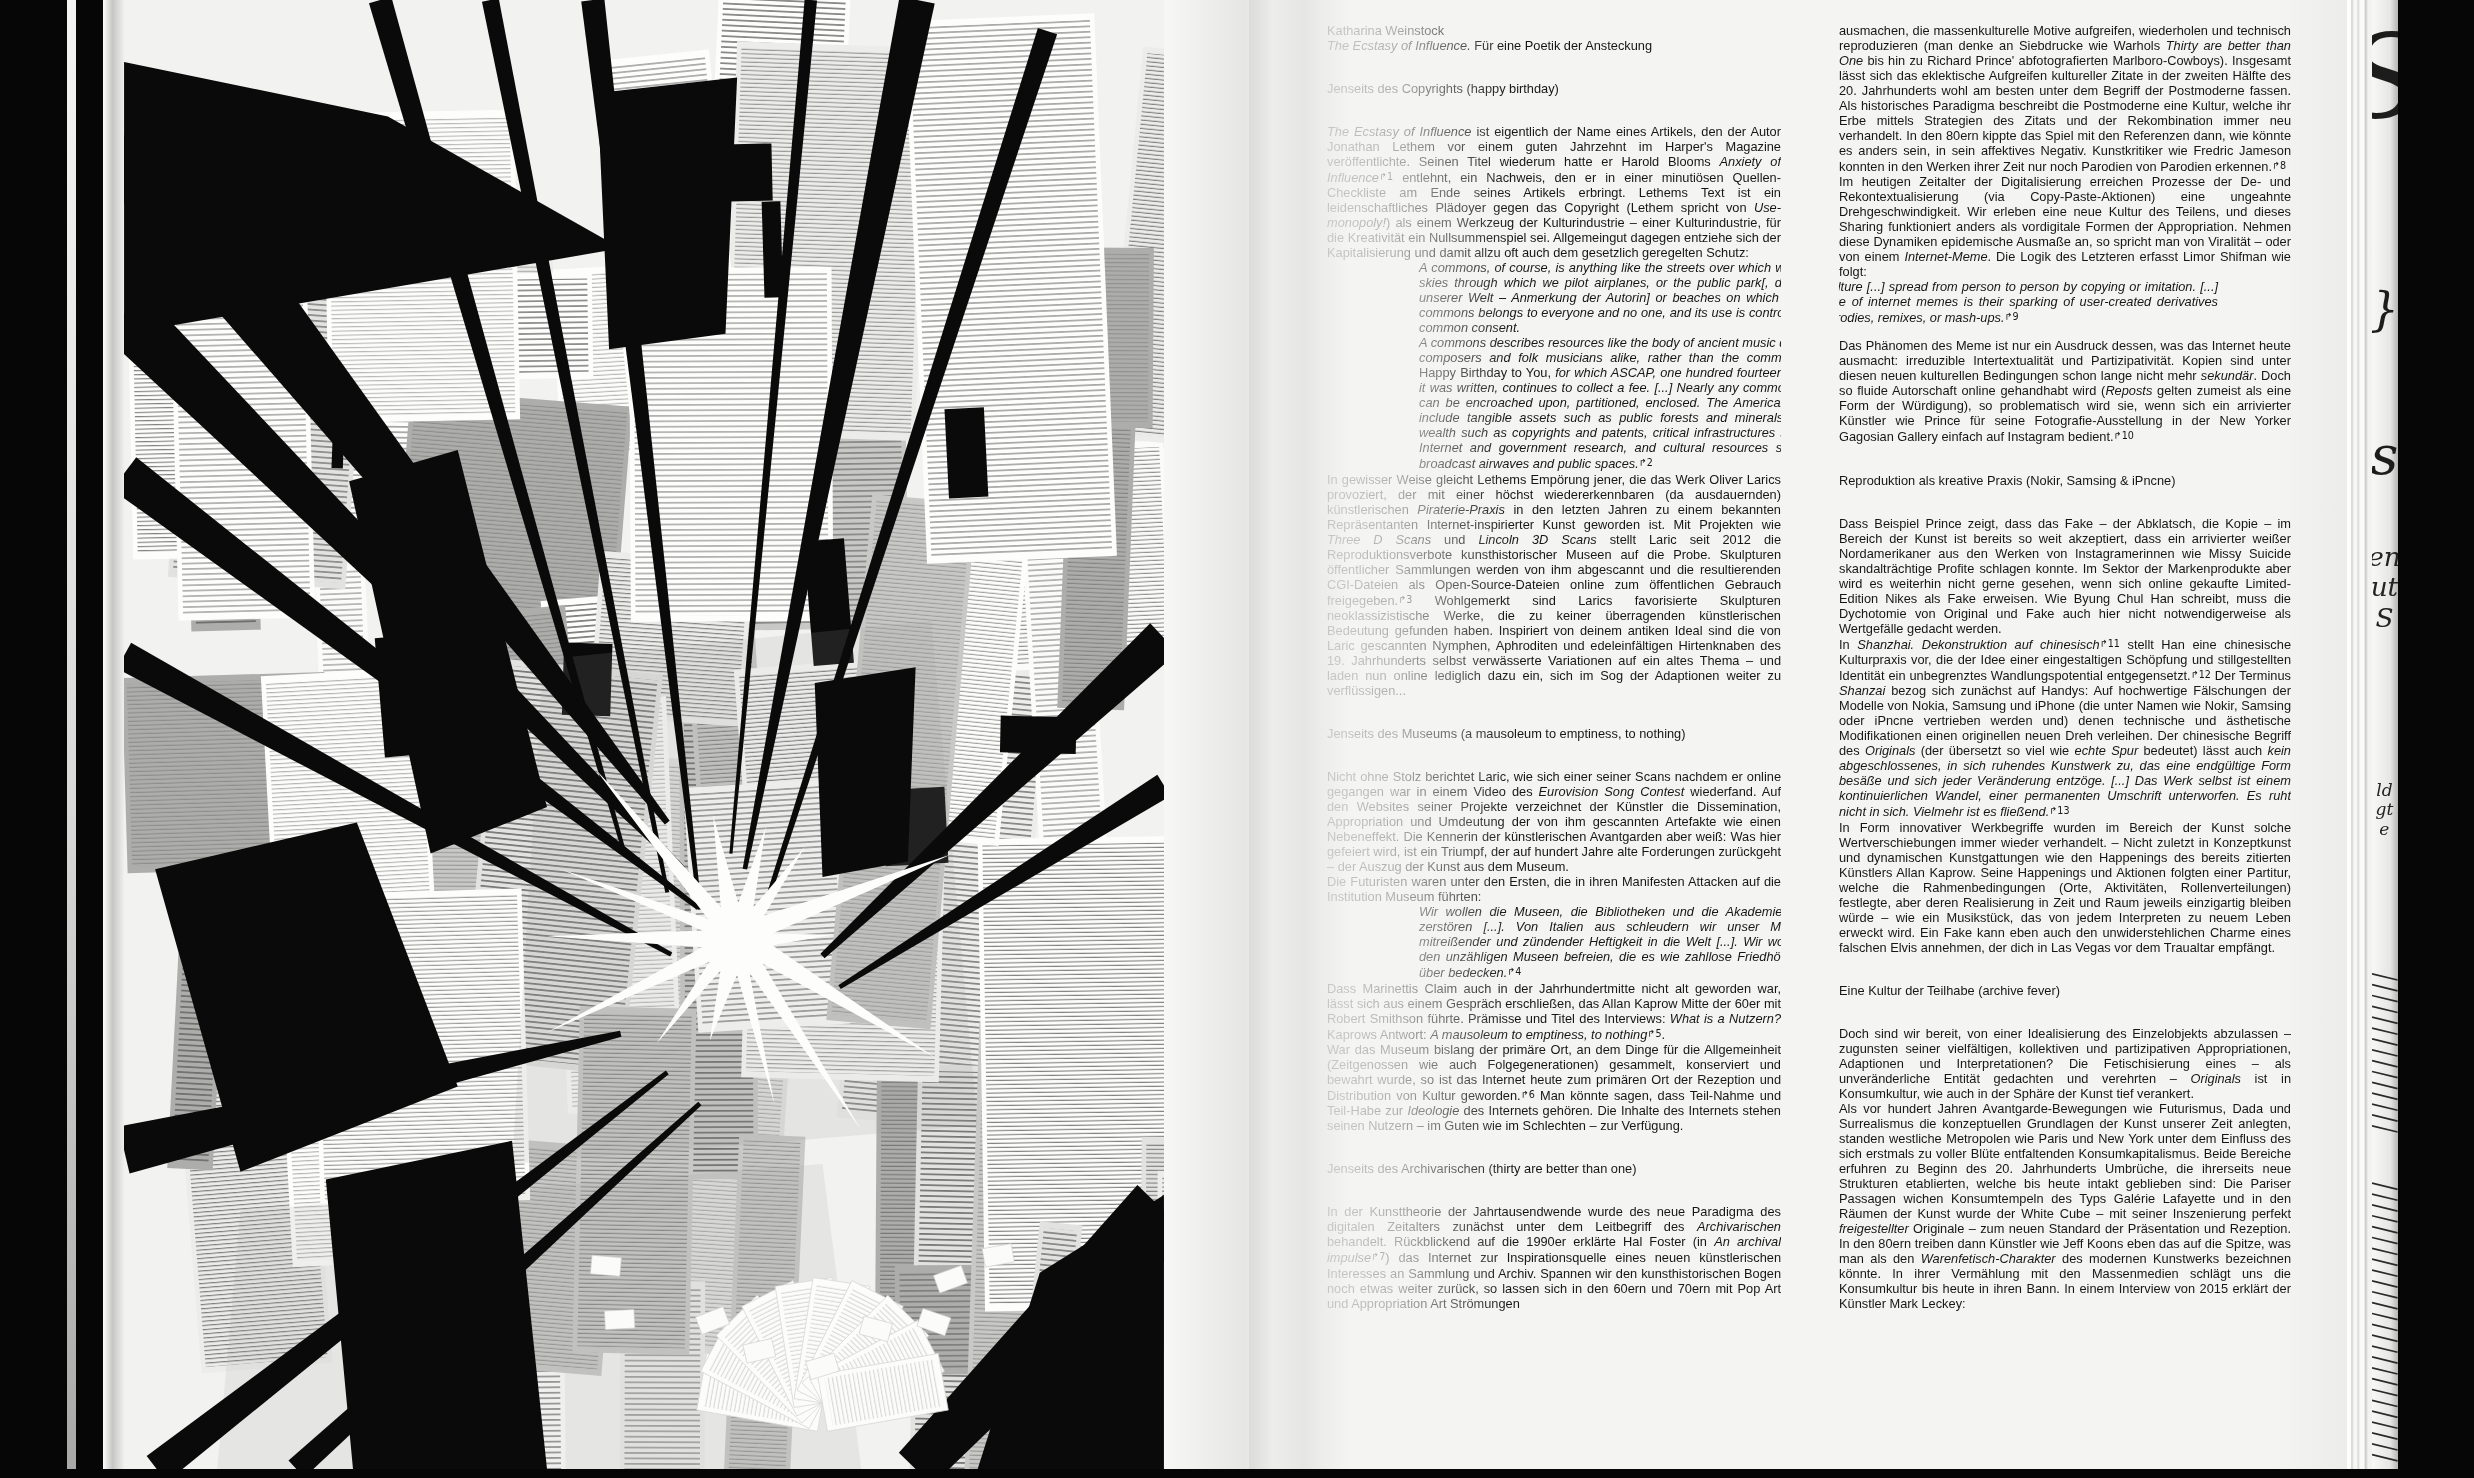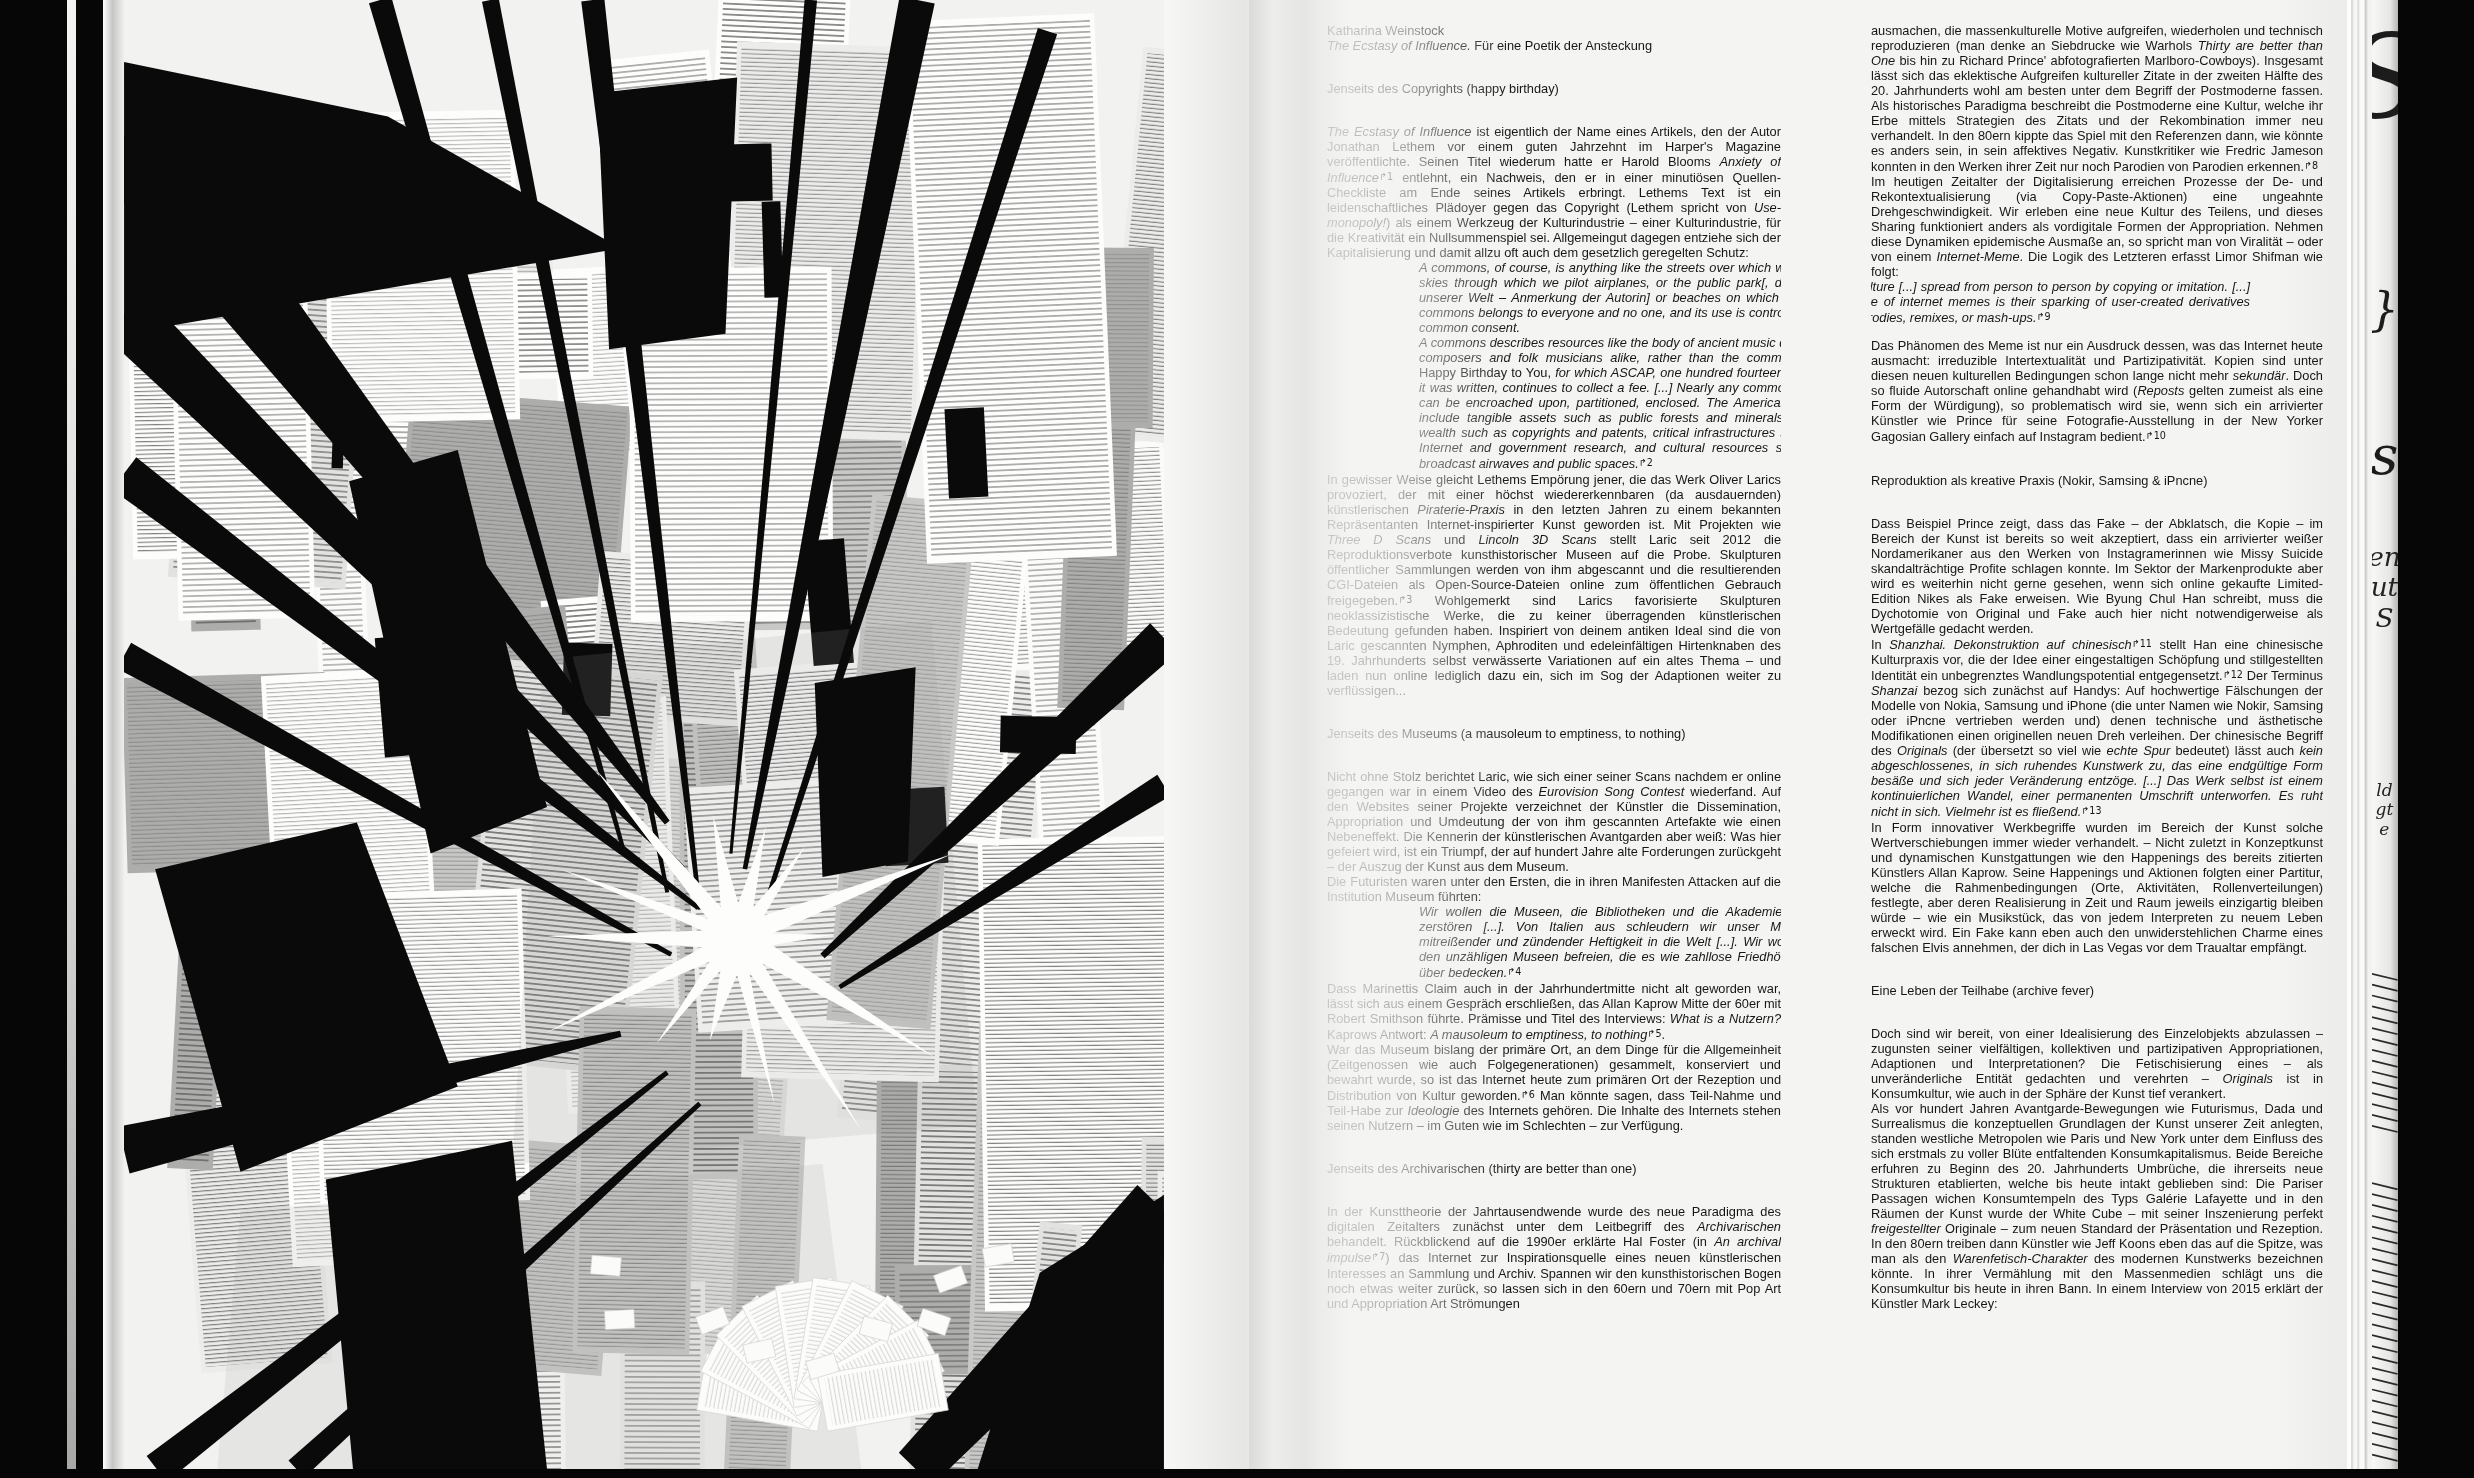--- a/index.html
+++ b/index.html
@@ -29,21 +29,21 @@
     background:linear-gradient(90deg,#fdfdfb 0px,#fdfdfb 3.9px,#cfcfcd 4.7px,#f7f7f5 7px,#f7f7f5 10px,#d4d4d2 11px,#fafaf8 13px,#fafaf8 17px,#c8c8c6 18.6px,#f2f2f0 21px,#f2f2f0 25px);}
   .edge-curl{position:absolute;left:2372px;top:0;width:25.6px;height:1469px;overflow:hidden;
     background:linear-gradient(90deg,#f8f8f6 0%,#e6e6e4 70%,#b5b5b3 100%);}
   .edge-curl svg{position:absolute;left:0;top:0;}
 
   
   .col{position:absolute;top:23px;height:1408px;overflow:hidden;
     font-size:12.8px;line-height:15px;color:#161616;
     text-align:justify;}
   .col-left{left:78px;width:454px;}
-  .col-right{left:622px;width:452px;}
+  .col-right{left:590px;width:452px;}
   .hdr{margin:0;}
   .para{margin:0;}
   .sub{margin:28px 0;font-size:12.8px;font-weight:400;}
   .subr{text-align:left;}
   .quote{margin:0 -68px 0 92px;font-style:italic;}
   .quote i{font-style:italic;}
   .quote .rom{font-style:normal;}
   .quote-hang{margin:0 0 12.4px -97px;width:476px;font-style:italic;}
   .fn{font-family:"DejaVu Sans",sans-serif;font-size:.75em;vertical-align:.25em;font-style:normal;}
   
@@ -440,21 +440,21 @@
     <div class="col col-right" id="colR">
       <div id="blocksR">
           <p class="para">ausmachen, die massenkulturelle Motive aufgreifen, wiederholen und technisch reproduzieren (man denke an Siebdrucke wie Warhols <i>Thirty are better than One</i> bis hin zu Richard Prince' abfotografierten Marlboro-Cowboys). Insgesamt lässt sich das eklektische Aufgreifen kultureller Zitate in der zweiten Hälfte des 20. Jahrhunderts wohl am besten unter dem Begriff der Postmoderne fassen. Als historisches Paradigma beschreibt die Postmoderne eine Kultur, welche ihr Erbe mittels Strategien des Zitats und der Rekombination immer neu verhandelt. In den 80ern kippte das Spiel mit den Referenzen dann, wie könnte es anders sein, in sein affektives Negativ. Kunstkritiker wie Fredric Jameson konnten in den Werken ihrer Zeit nur noch Parodien von Parodien erkennen.<sup class="fn">↱8</sup></p>
           <p class="para">Im heutigen Zeitalter der Digitalisierung erreichen Prozesse der De- und Rekontextualisierung (via Copy-Paste-Aktionen) eine ungeahnte Drehgeschwindigkeit. Wir erleben eine neue Kultur des Teilens, und dieses Sharing funktioniert anders als vordigitale Formen der Appropriation. Nehmen diese Dynamiken epidemische Ausmaße an, so spricht man von Viralität – oder von einem <i>Internet-Meme</i>. Die Logik des Letzteren erfasst Limor Shifman wie folgt:</p>
           <p class="quote-hang"><i>Small units of culture [...] spread from person to person by copying or imitation. [...] A central attribute of internet memes is their sparking of user-created derivatives articulated as parodies, remixes, or mash-ups.</i><sup class="fn">↱9</sup></p>
           <p class="para">Das Phänomen des Meme ist nur ein Ausdruck dessen, was das Internet heute ausmacht: irreduzible Intertextualität und Partizipativität. Kopien sind unter diesen neuen kulturellen Bedingungen schon lange nicht mehr <i>sekundär</i>. Doch so fluide Autorschaft online gehandhabt wird (<i>Reposts</i> gelten zumeist als eine Form der Würdigung), so problematisch wird sie, wenn sich ein arrivierter Künstler wie Prince für seine Fotografie-Ausstellung in der New Yorker Gagosian Gallery einfach auf Instagram bedient.<sup class="fn">↱10</sup></p>
           <h3 class="sub subr">Reproduktion als kreative Praxis (Nokir, Samsing &amp; iPncne)</h3>
           <p class="para">Dass Beispiel Prince zeigt, dass das Fake – der Abklatsch, die Kopie – im Bereich der Kunst ist bereits so weit akzeptiert, dass ein arrivierter weißer Nordamerikaner aus den Werken von Instagramerinnen wie Missy Suicide skandalträchtige Profite schlagen konnte. Im Sektor der Markenprodukte aber wird es weiterhin nicht gerne gesehen, wenn sich online gekaufte Limited-Edition Nikes als Fake erweisen. Wie Byung Chul Han schreibt, muss die Dychotomie von Original und Fake auch hier nicht notwendigerweise als Wertgefälle gedacht werden.</p>
           <p class="para">In <i>Shanzhai. Dekonstruktion auf chinesisch</i><sup class="fn">↱11</sup> stellt Han eine chinesische Kulturpraxis vor, die der Idee einer eingestaltigen Schöpfung und stillgestellten Identität ein unbegrenztes Wandlungspotential entgegensetzt.<sup class="fn">↱12</sup> Der Terminus <i>Shanzai</i> bezog sich zunächst auf Handys: Auf hochwertige Fälschungen der Modelle von Nokia, Samsung und iPhone (die unter Namen wie Nokir, Samsing oder iPncne vertrieben werden und) denen technische und ästhetische Modifikationen einen originellen neuen Dreh verleihen. Der chinesische Begriff des <i>Originals</i> (der übersetzt so viel wie <i>echte Spur</i> bedeutet) lässt auch <i>kein abgeschlossenes, in sich ruhendes Kunstwerk zu, das eine endgültige Form besäße und sich jeder Veränderung entzöge. [...] Das Werk selbst ist einem kontinuierlichen Wandel, einer permanenten Umschrift unterworfen. Es ruht nicht in sich. Vielmehr ist es fließend.</i><sup class="fn">↱13</sup></p>
           <p class="para">In Form innovativer Werkbegriffe wurden im Bereich der Kunst solche Wertverschiebungen immer wieder verhandelt. – Nicht zuletzt in Konzeptkunst und dynamischen Kunstgattungen wie den Happenings des bereits zitierten Künstlers Allan Kaprow. Seine Happenings und Aktionen folgten einer Partitur, welche die Rahmenbedingungen (Orte, Aktivitäten, Rollenverteilungen) festlegte, aber deren Realisierung in Zeit und Raum jeweils einzigartig bleiben würde – wie ein Musikstück, das von jedem Interpreten zu neuem Leben erweckt wird. Ein Fake kann eben auch den unwiderstehlichen Charme eines falschen Elvis annehmen, der dich in Las Vegas vor dem Traualtar empfängt.</p>
-          <h3 class="sub subr">Eine Leben der Teilhabe (archive fever)</h3>
+          <h3 class="sub subr">Eine Kultur der Teilhabe (archive fever)</h3>
           <p class="para">Doch sind wir bereit, von einer Idealisierung des Einzelobjekts abzulassen – zugunsten seiner vielfältigen, kollektiven und partizipativen Appropriationen, Adaptionen und Interpretationen? Die Fetischisierung eines – als unveränderliche Entität gedachten und verehrten – <i>Originals</i> ist in Konsumkultur, wie auch in der Sphäre der Kunst tief verankert.</p>
           <p class="para">Als vor hundert Jahren Avantgarde-Bewegungen wie Futurismus, Dada und Surrealismus die konzeptuellen Grundlagen der Kunst unserer Zeit anlegten, standen westliche Metropolen wie Paris und New York unter dem Einfluss des sich erstmals zu voller Blüte entfaltenden Konsumkapitalismus. Beide Bereiche erfuhren zu Beginn des 20. Jahrhunderts Umbrüche, die ihrerseits neue Strukturen etablierten, welche bis heute intakt geblieben sind: Die Pariser Passagen wichen Konsumtempeln des Typs Galérie Lafayette und in den Räumen der Kunst wurde der White Cube – mit seiner Inszenierung perfekt <i>freigestellter</i> Originale – zum neuen Standard der Präsentation und Rezeption. In den 80ern treiben dann Künstler wie Jeff Koons eben das auf die Spitze, was man als den <i>Warenfetisch-Charakter</i> des modernen Kunstwerks bezeichnen könnte. In ihrer Vermählung mit den Massenmedien schlägt uns die Konsumkultur bis heute in ihren Bann. In einem Interview von 2015 erklärt der Künstler Mark Leckey:</p>
         </div>
     </div>
 
   </div>
 
   <div class="fold-shade"></div>
   <div class="edge-strips"></div>
   <div class="edge-curl">

